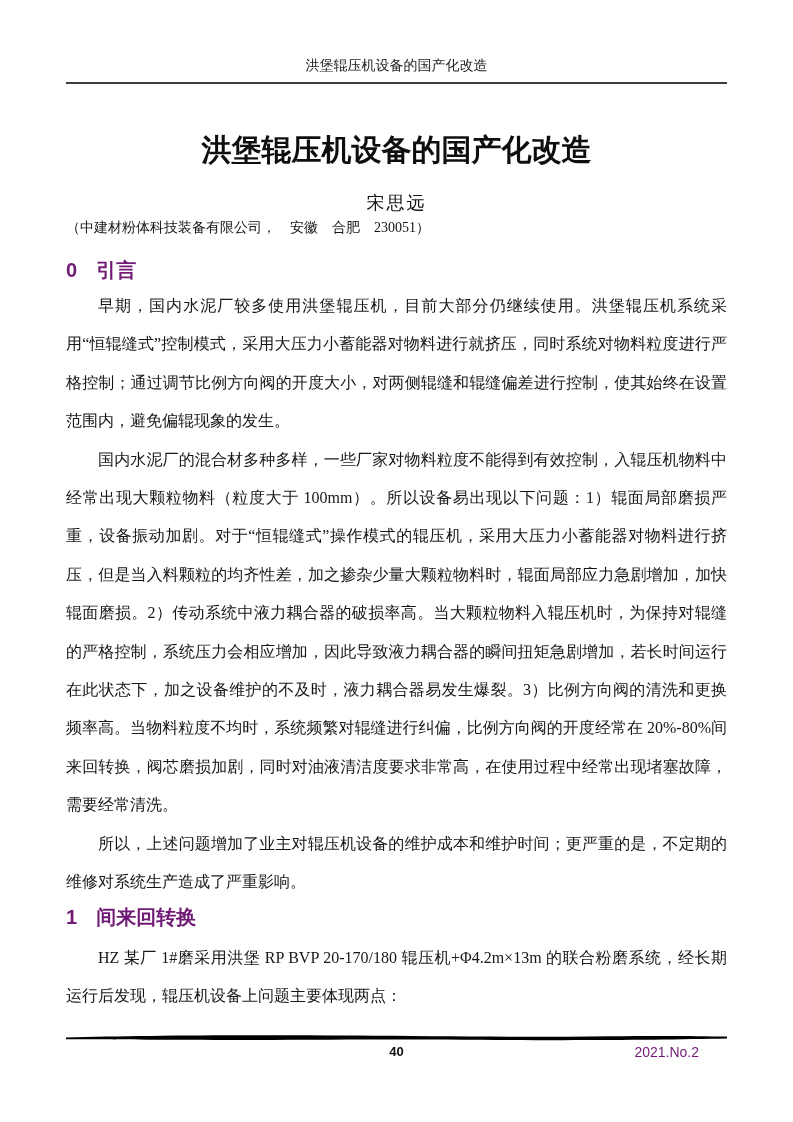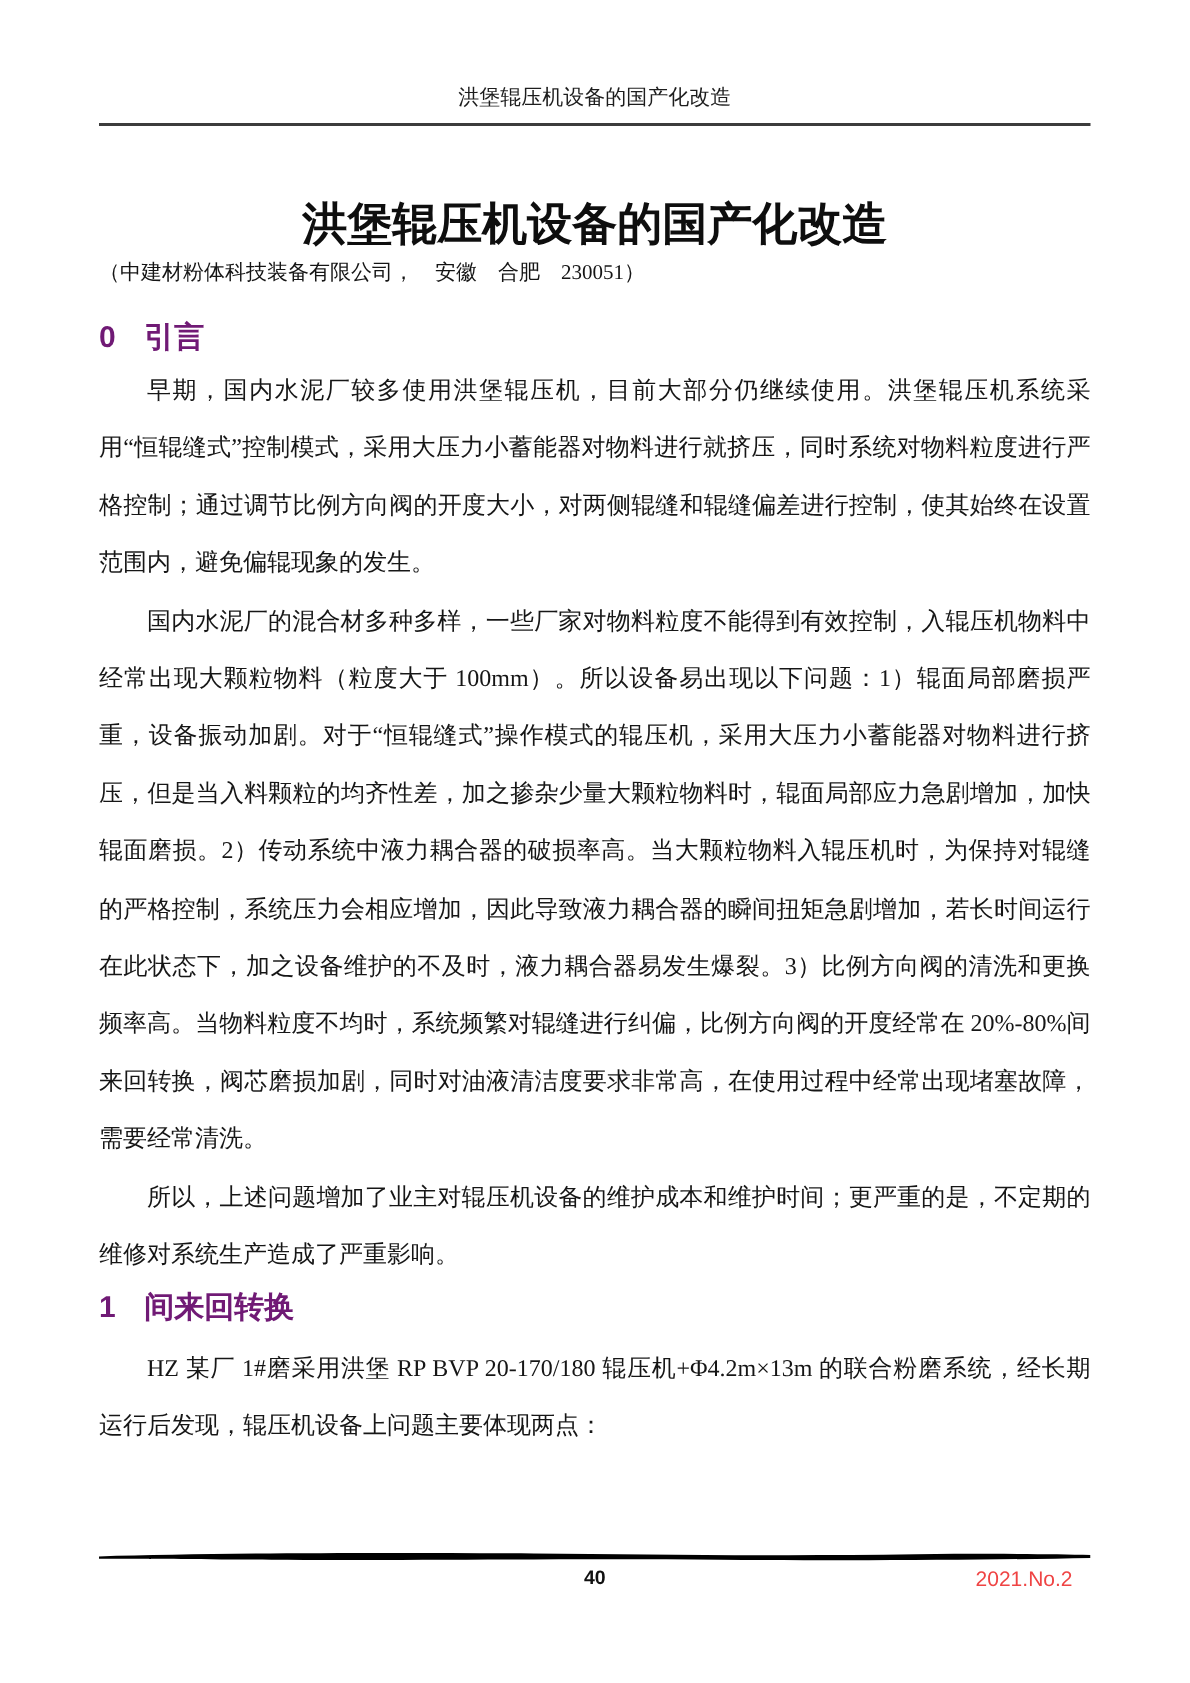--- a/index.html
+++ b/index.html
@@ -97,38 +97,39 @@
     position: absolute;
     left: 50%;
     transform: translateX(-50%);
     font-size: 13px;
     line-height: 18px;
     color: #111;
     font-weight: bold;
   }
   .issue {
     position: absolute;
-    right: 12px;
+    right: 28px;
     font-size: 14px;
     line-height: 18px;
-    color: #ef4444;
+    color: #701a75;
     margin-left: 40px;
   }
 </style>
 </head>
 <body>
 
 <div class="page">
   <div class="content">
 
     <div class="rh-text">洪堡辊压机设备的国产化改造</div>
     <div class="rh-rule"></div>
 
     <h1 class="doc-title">洪堡辊压机设备的国产化改造</h1>
 
+    <div class="author">宋思远</div>
 
     <div class="affiliation">（中建材粉体科技装备有限公司，　安徽　合肥　230051）</div>
 
     <h2 class="section-heading first">
       <span class="sec-num">0</span><span>引言</span>
     </h2>
 
     <p class="body-par">早期，国内水泥厂较多使用洪堡辊压机，目前大部分仍继续使用。洪堡辊压机系统采用“恒辊缝式”控制模式，采用大压力小蓄能器对物料进行就挤压，同时系统对物料粒度进行严格控制；通过调节比例方向阀的开度大小，对两侧辊缝和辊缝偏差进行控制，使其始终在设置范围内，避免偏辊现象的发生。</p>
 
     <p class="body-par">国内水泥厂的混合材多种多样，一些厂家对物料粒度不能得到有效控制，入辊压机物料中经常出现大颗粒物料（粒度大于 100mm）。所以设备易出现以下问题：1）辊面局部磨损严重，设备振动加剧。对于“恒辊缝式”操作模式的辊压机，采用大压力小蓄能器对物料进行挤压，但是当入料颗粒的均齐性差，加之掺杂少量大颗粒物料时，辊面局部应力急剧增加，加快辊面磨损。2）传动系统中液力耦合器的破损率高。当大颗粒物料入辊压机时，为保持对辊缝的严格控制，系统压力会相应增加，因此导致液力耦合器的瞬间扭矩急剧增加，若长时间运行在此状态下，加之设备维护的不及时，液力耦合器易发生爆裂。3）比例方向阀的清洗和更换频率高。当物料粒度不均时，系统频繁对辊缝进行纠偏，比例方向阀的开度经常在 20%-80%间来回转换，阀芯磨损加剧，同时对油液清洁度要求非常高，在使用过程中经常出现堵塞故障，需要经常清洗。</p>

